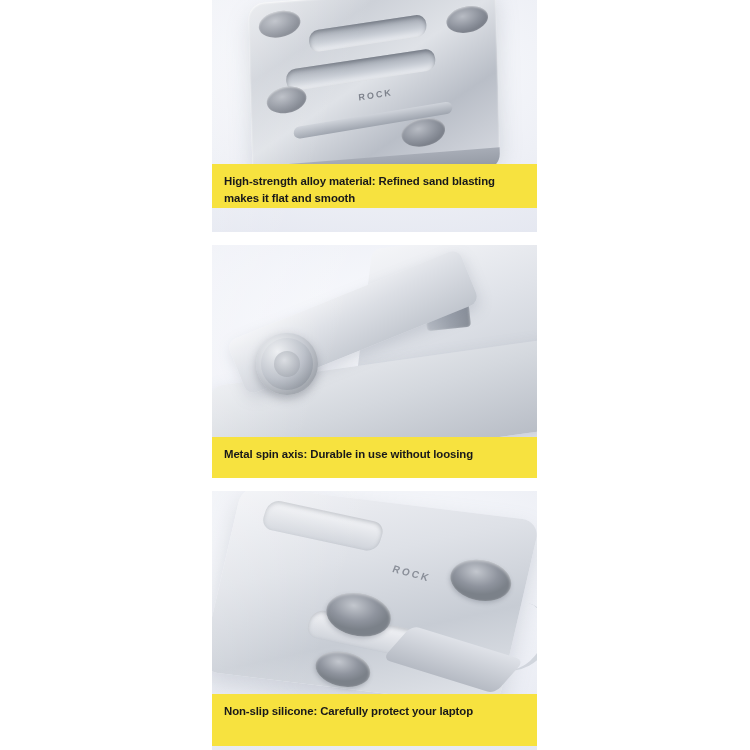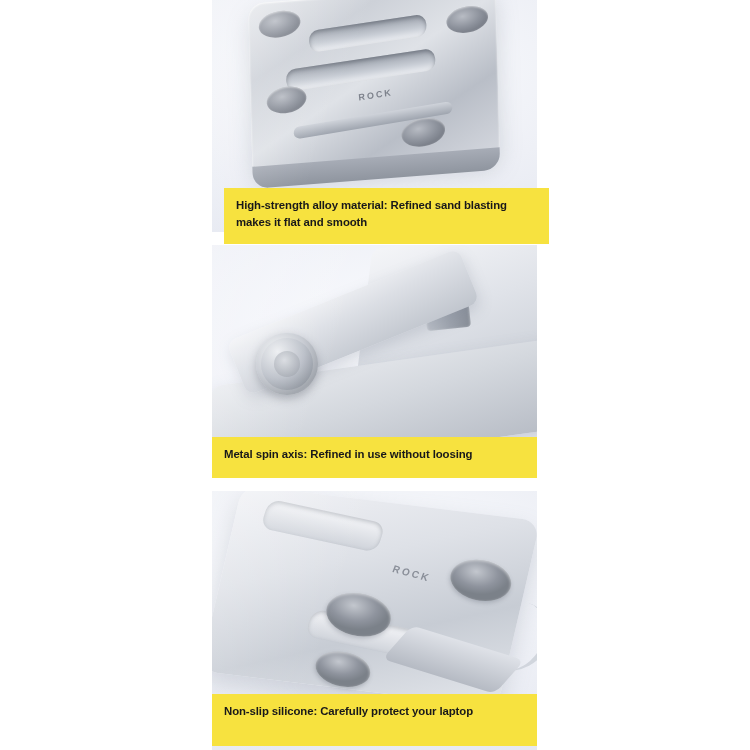--- a/index.html
+++ b/index.html
@@ -59,21 +59,21 @@
     width: 325px;
     background: #f7e23f;
     color: #18181a;
     font-size: 11.4px;
     font-weight: bold;
     line-height: 1.45;
     letter-spacing: -0.1px;
     padding: 9px 11px 10px 12px;
     box-sizing: border-box;
   }
-  .cap-1 { top: 188px; height: 56px; margin-left: 12px; }
+  .cap-1 { top: 164px; height: 44px; }
   .cap-2 { top: 437px; height: 41px; }
   .cap-3 { top: 694px; height: 52px; }
 
   
   
   .p1-plate {
     position: absolute;
     left: 38px; top: -6px;
     width: 248px; height: 175px;
     background: linear-gradient(150deg, #e6e8ec 0%, #cdd1d8 25%, #dfe2e7 48%, #b9bec7 72%, #d6d9e0 100%);
@@ -256,21 +256,21 @@
     <div class="photo">
       <div class="bg-b"></div>
       <div class="p2-upper"></div>
       <div class="p2-hinge"></div>
       <div class="p2-base"></div>
       <div class="p2-arm"></div>
       <div class="p2-axis"></div>
       <div class="gloss"></div>
     </div>
   </div>
-  <div class="caption cap-2">Metal spin axis: Refined in use without loosing</div>
+  <div class="caption cap-2">Metal spin axis: Durable in use without loosing</div>
 
   <div class="panel panel-3">
     <div class="photo">
       <div class="bg-a"></div>
       <div class="p3-plate">
         <div class="p3-slot p3-slot-1"></div>
         <div class="p3-slot p3-slot-2"></div>
         <div class="p3-pad p3-pad-a"></div>
         <div class="p3-pad p3-pad-b"></div>
         <div class="p3-pad p3-pad-c"></div>

